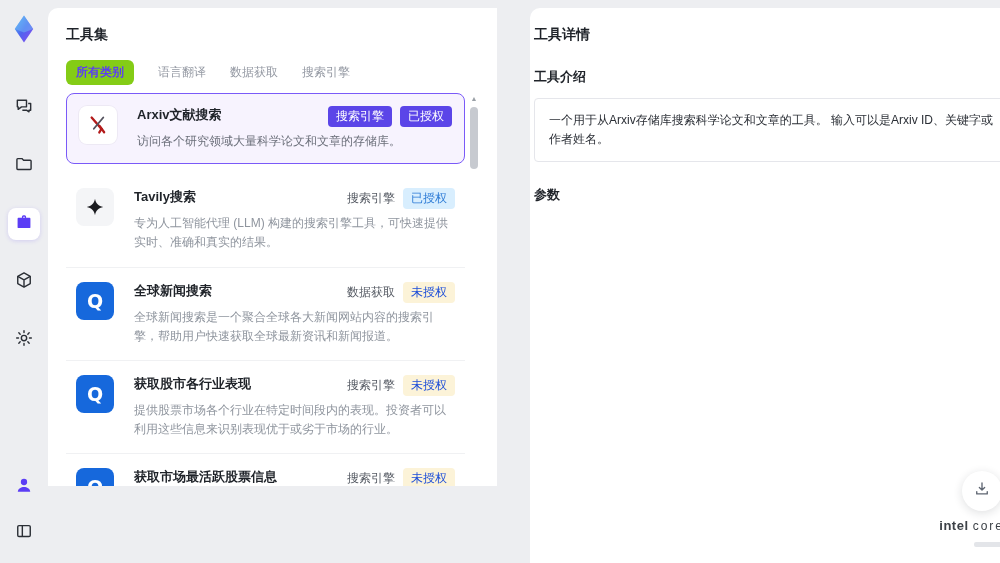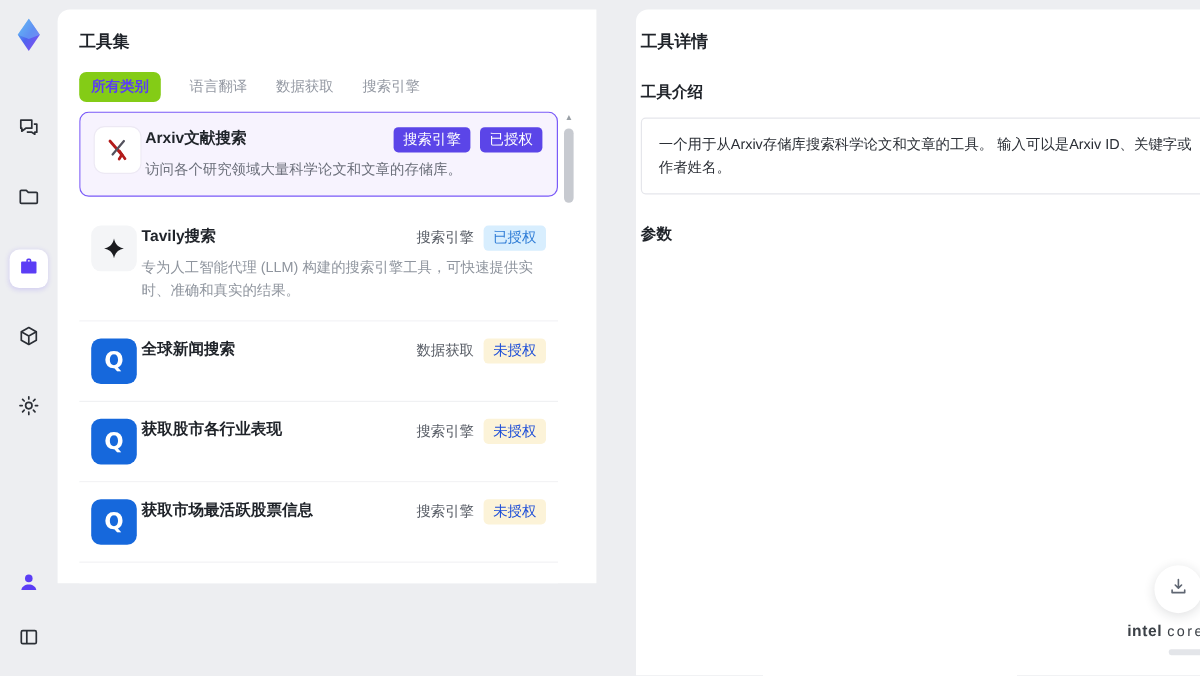--- a/index.html
+++ b/index.html
@@ -18,21 +18,21 @@
   .rail-btn.active { background:#ffffff; box-shadow:0 1px 4px rgba(90,61,245,.18); }
   .rail-bottom { margin-top:auto; margin-bottom:14px; display:flex; flex-direction:column; gap:14px; align-items:center; }
   
   .panel-tools { position:absolute; left:48px; top:8px; width:449px; height:478px;
                  background:#ffffff; border-radius:10px 0 0 0; overflow:hidden; }
   .tools-title { font-size:14px; font-weight:bold; margin:18px 18px 0; }
   .tabs { display:flex; align-items:center; gap:24px; margin:16px 18px 8px; }
   .tab { font-size:12px; color:#9499a3; cursor:pointer; padding:4px 0; white-space:nowrap; }
   .tab.active { background:#84cc16; color:#5b3df5; padding:4px 10px; border-radius:6px; font-weight:bold; }
   .tool-list { position:relative; margin:4px 18px 0; height:462px; overflow:hidden; padding-right:14px; }
-  .card { display:flex; gap:4px; padding:14px 10px; border-bottom:1px solid #f0f1f3; cursor:pointer; background:#fff; }
+  .card { display:flex; gap:20px; padding:14px 10px; border-bottom:1px solid #f0f1f3; cursor:pointer; background:#fff; }
   .card.selected { border:1px solid #7a5af8; background:#f7f3fe; border-radius:8px; margin-bottom:10px; padding:12px 12px; }
   .tile { flex:0 0 38px; width:38px; height:38px; border-radius:8px; display:flex; align-items:center; justify-content:center; }
   .tile.lt { background:#f4f5f7; }
   .tile.white { background:#ffffff; box-shadow:0 0 0 1px rgba(0,0,0,.04); }
   .tile.blue { background:#1668dc; }
   .tile svg { width:22px; height:22px; }
   .tile .qglyph { color:#fff; font-size:19px; font-weight:bold; font-family:"DejaVu Sans",sans-serif; }
   .card-body { flex:1; min-width:0; }
   .card-head { display:flex; align-items:flex-start; }
   .card-name { font-size:13px; font-weight:bold; color:#1f2329; }
@@ -202,35 +202,37 @@
           <span class="qglyph">Q</span>
         </div>
       <div class="card-body">
         <div class="card-head">
           <span class="card-name">全球新闻搜索</span>
           <span class="card-tags">
             <span class="cat-text">数据获取</span>
             <span class="badge no">未授权</span>
           </span>
         </div>
+        <div class="card-desc">全球新闻搜索是一个聚合全球各大新闻网站内容的搜索引擎，帮助用户快速获取全球最新资讯和新闻报道。</div>
       </div>
     </div>
 
     <div class="card">
       <div class="tile blue">
           <span class="qglyph">Q</span>
         </div>
       <div class="card-body">
         <div class="card-head">
           <span class="card-name">获取股市各行业表现</span>
           <span class="card-tags">
             <span class="cat-text">搜索引擎</span>
             <span class="badge no">未授权</span>
           </span>
         </div>
+        <div class="card-desc">提供股票市场各个行业在特定时间段内的表现。投资者可以利用这些信息来识别表现优于或劣于市场的行业。</div>
       </div>
     </div>
 
     <div class="card">
       <div class="tile blue">
           <span class="qglyph">Q</span>
         </div>
       <div class="card-body">
         <div class="card-head">
           <span class="card-name">获取市场最活跃股票信息</span>

